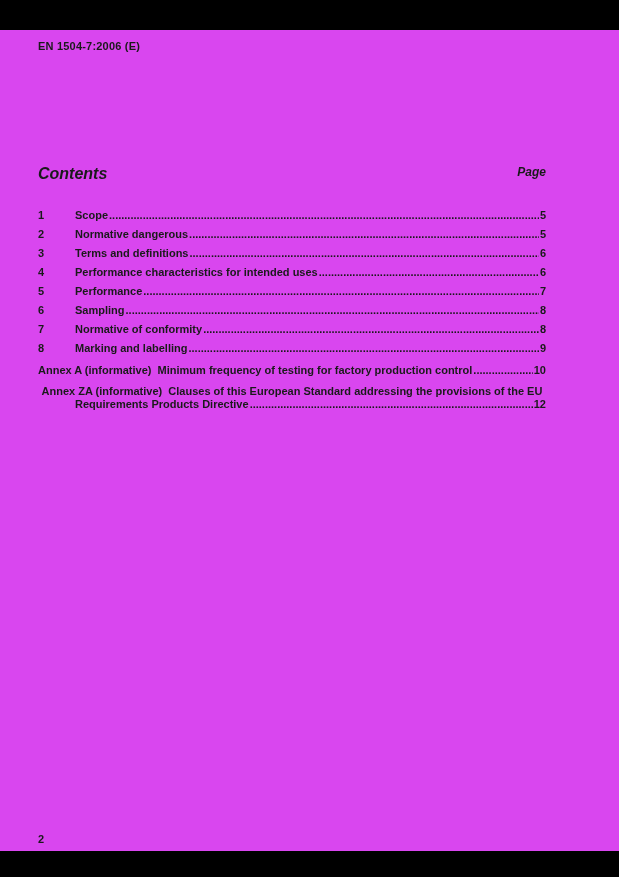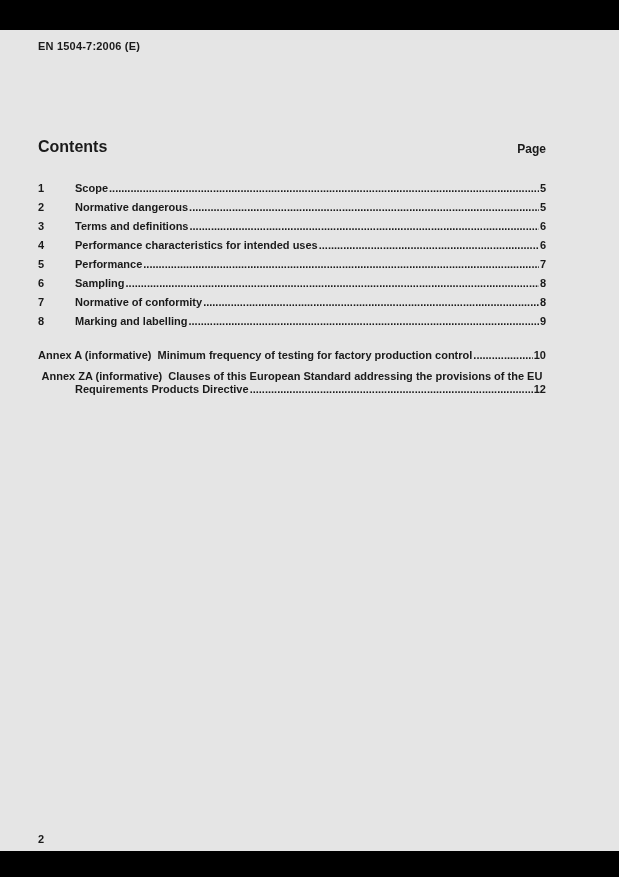--- a/index.html
+++ b/index.html
@@ -19,36 +19,37 @@
   }
   .bar {
     background: #000;
     flex: 0 0 auto;
   }
   .bar.top { height: 30px; }
   .bar.bottom { height: 26px; }
   .paper {
     position: relative;
     flex: 1 1 auto;
-    background: #e5e5e5;
+    background: #d946ef;
     color: #1a1a1a;
     padding: 8px 73px 0 38px;
     box-sizing: border-box;
   }
   .doc-header {
     font-size: 11px;
     font-weight: bold;
     letter-spacing: 0.2px;
     margin-top: 2px;
   }
   .contents-head {
     display: flex;
     justify-content: space-between;
-    align-items: flex-end;
-    margin-top: 86px;
+    align-items: flex-start;
+    margin-top: 113px;
+    font-style: italic;
   }
   .contents-title {
     font-size: 16px;
     font-weight: bold;
     margin: 0;
   }
   .page-col-label {
     font-size: 12px;
     font-weight: bold;
   }
@@ -79,21 +80,21 @@
     margin: 0 1px;
   }
   .leader::after {
     content: "....................................................................................................................................................................................................................";
   }
   .toc-page {
     flex: 0 0 auto;
     text-align: right;
   }
   .toc-annex-group {
-    margin-top: 22px;
+    margin-top: 10px;
   }
   .toc-annex {
     font-size: 11px;
     font-weight: bold;
     line-height: 12px;
     margin-bottom: 9px;
   }
   .annex-row {
     display: flex;
     align-items: baseline;

